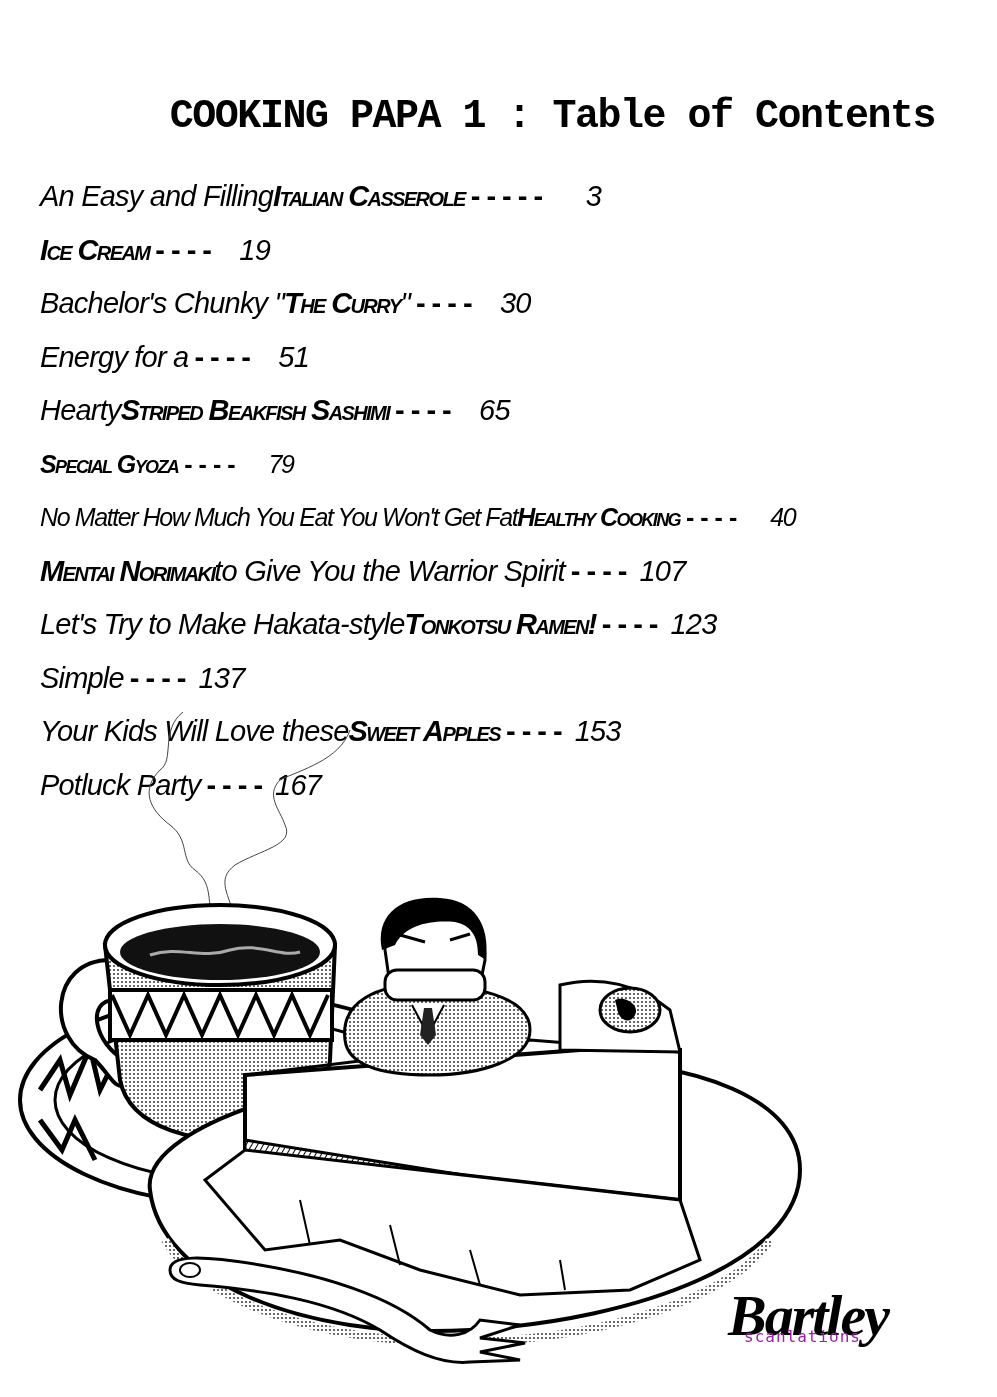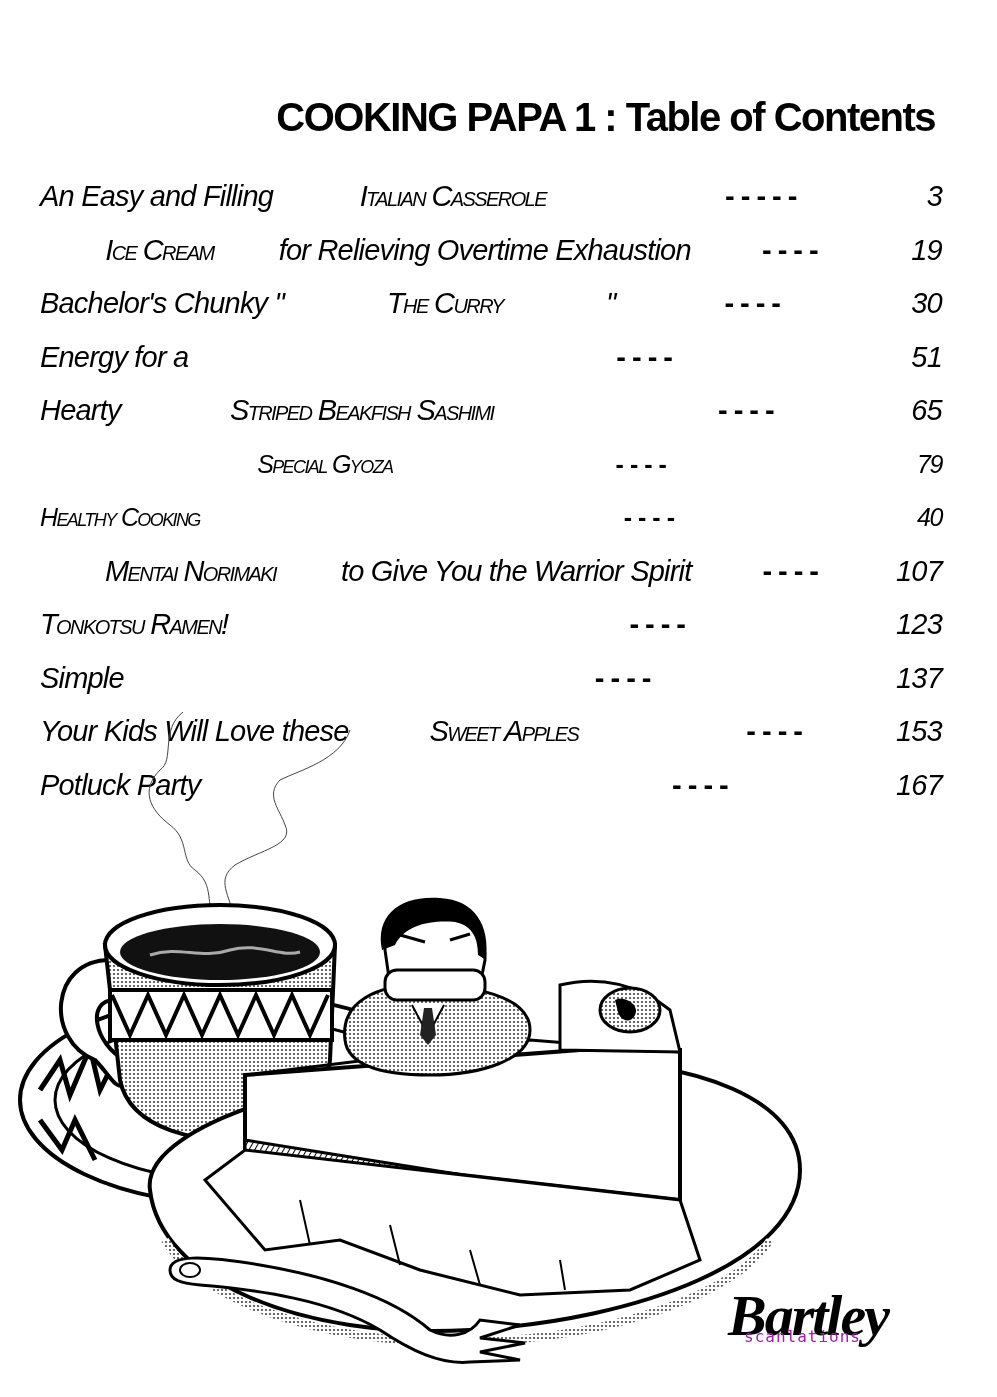--- a/index.html
+++ b/index.html
@@ -1,32 +1,32 @@
 <!DOCTYPE html>
 <html><head>
 <meta charset="utf-8">
 <style>
   html, body { margin: 0; padding: 0; background: #ffffff; }
   body { width: 997px; height: 1397px; position: relative; overflow: hidden; color: #000; }
   .title {
     position: absolute; left: 0; right: 62px; top: 62px;
     text-align: right;
-    font-family: Liberation Sans, sans-serif;
+    font-family: Liberation Mono, monospace;
     font-weight: bold; font-size: 40px; letter-spacing: -1.5px;
     line-height: 56px;
   }
   .toc { position: absolute; top: 170px; right: 55px; left: 40px; }
   .row {
-    height: 53.5px; display: flex; justify-content: space-between; align-items: center;
+    height: 53.5px; display: flex; justify-content: flex-start; align-items: center;
     font-family: "Liberation Sans", sans-serif; font-size: 29px; letter-spacing: -0.8px;
     white-space: nowrap;
   }
   .row.condensed { font-size: 25px; letter-spacing: -1.4px; }
   .row .strong {
-    font-weight: normal; font-variant: small-caps; letter-spacing: -1.6px;
+    font-weight: bold; font-variant: small-caps; letter-spacing: -1.6px;
     font-style: italic;
   }
   .row .plain { font-style: italic; }
   .row .dashes { font-weight: bold; letter-spacing: 6px; margin-left: 6px; }
   .row .page {
     display: inline-block; width: 52px; text-align: right;
     font-style: italic; font-weight: normal;
   }
   .art { position: absolute; left: 0; top: 700px; width: 997px; height: 697px; }
   .logo { position: absolute; left: 720px; top: 1265px; width: 240px; height: 120px; }
@@ -50,21 +50,20 @@
   <div class="row">
     <span class="plain">An Easy and Filling </span>
       <span class="strong">Italian Casserole</span>
       <span class="plain"></span>
       <span class="dashes">-----</span>
       <span class="page">3</span>
   </div>
   <div class="row">
     <span class="plain"></span>
       <span class="strong">Ice Cream</span>
-      <span class="plain"> for Relieving Overtime Exhaustion</span>
       <span class="dashes">----</span>
       <span class="page">19</span>
   </div>
   <div class="row">
     <span class="plain">Bachelor's Chunky "</span>
       <span class="strong">The Curry</span>
       <span class="plain">"</span>
       <span class="dashes">----</span>
       <span class="page">30</span>
   </div>
@@ -81,33 +80,35 @@
       <span class="dashes">----</span>
       <span class="page">65</span>
   </div>
   <div class="row condensed">
     <span class="plain"></span>
       <span class="strong">Special Gyoza</span>
       <span class="dashes">----</span>
       <span class="page">79</span>
   </div>
   <div class="row condensed">
+    <span class="plain">No Matter How Much You Eat You Won't Get Fat </span>
       <span class="strong">Healthy Cooking</span>
       <span class="plain"></span>
       <span class="dashes">----</span>
       <span class="page">40</span>
   </div>
   <div class="row">
     <span class="plain"></span>
       <span class="strong">Mentai Norimaki</span>
       <span class="plain"> to Give You the Warrior Spirit</span>
       <span class="dashes">----</span>
       <span class="page">107</span>
   </div>
   <div class="row">
+    <span class="plain">Let's Try to Make Hakata-style </span>
       <span class="strong">Tonkotsu Ramen!</span>
       <span class="plain"></span>
       <span class="dashes">----</span>
       <span class="page">123</span>
   </div>
   <div class="row">
     <span class="plain">Simple </span>
       <span class="plain"></span>
       <span class="dashes">----</span>
       <span class="page">137</span>

